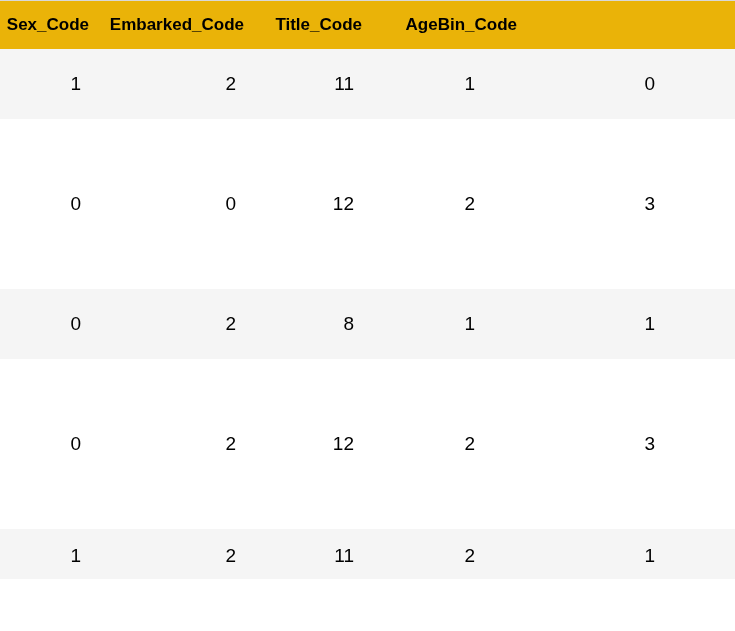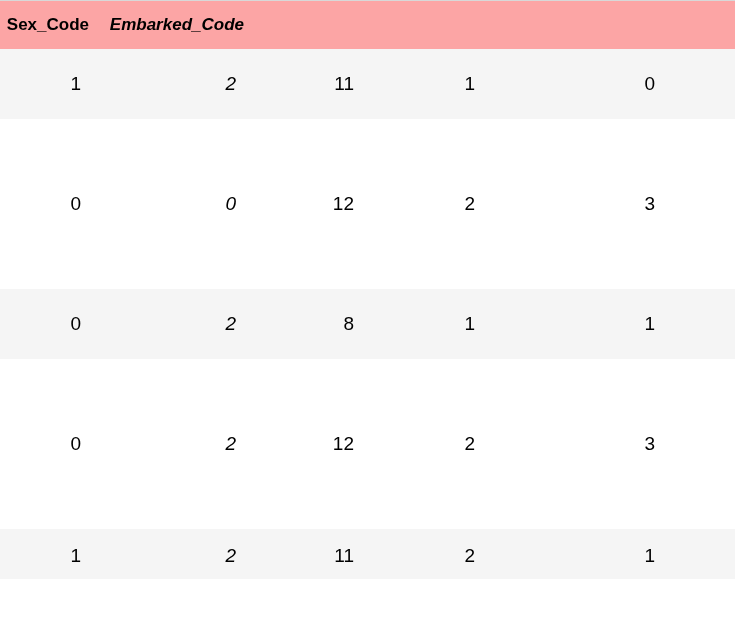--- a/index.html
+++ b/index.html
@@ -14,21 +14,21 @@
       height: 631px;
       overflow: hidden;
     }
     .table-container {
       width: 100%;
     }
     .header-row {
       display: flex;
       border-top: 1px solid #d8d8d8;
       padding: 14px 0 14px 0;
-      background: #fca5a5;
+      background: #eab308;
     }
     .header-cell {
       font-weight: bold;
       font-size: 17px;
       color: #000000;
       text-align: right;
       padding-right: 8px;
     }
     .data-row {
       display: flex;
@@ -49,21 +49,20 @@
       font-size: 19px;
       color: #000000;
       text-align: right;
       padding-right: 8px;
     }
     .col-sex {
       width: 97px;
     }
     .col-embarked {
       width: 155px;
-      font-style: italic;
     }
     .col-title {
       width: 118px;
     }
     .col-agebin {
       width: 155px;
     }
     .col-farebin {
       width: 150px;
     }
@@ -73,20 +72,22 @@
     .col-agebin.data-cell { padding-right: 50px; }
     .col-farebin.data-cell { padding-right: 20px; }
   </style>
 </head>
 <body>
 
 <div class="table-container">
   <div class="header-row">
     <div class="header-cell col-sex">Sex_Code</div>
     <div class="header-cell col-embarked">Embarked_Code</div>
+    <div class="header-cell col-title">Title_Code</div>
+    <div class="header-cell col-agebin">AgeBin_Code</div>
   </div>
 
   <div class="data-row striped">
     <div class="data-cell col-sex">1</div>
     <div class="data-cell col-embarked">2</div>
     <div class="data-cell col-title">11</div>
     <div class="data-cell col-agebin">1</div>
     <div class="data-cell col-farebin">0</div>
   </div>
 

